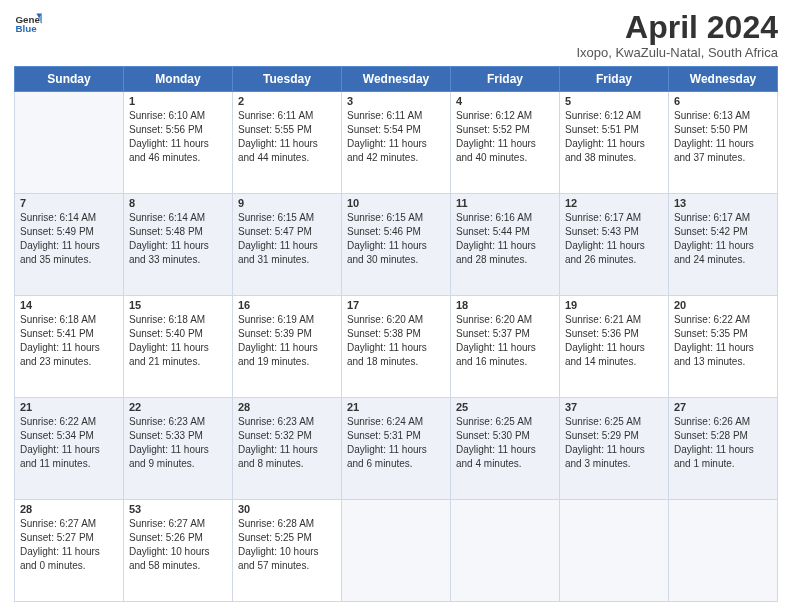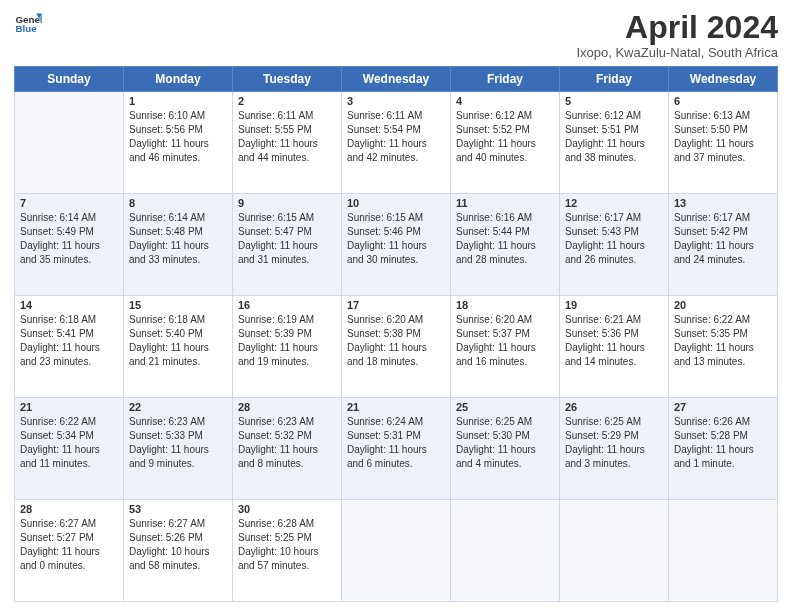--- a/index.html
+++ b/index.html
@@ -222,21 +222,21 @@
           </td>
           <td>
             <span class="day-num">21</span>
             <div class="cell-text">Sunrise: 6:24 AM<br>Sunset: 5:31 PM<br>Daylight: 11 hours and 6 minutes.</div>
           </td>
           <td>
             <span class="day-num">25</span>
             <div class="cell-text">Sunrise: 6:25 AM<br>Sunset: 5:30 PM<br>Daylight: 11 hours and 4 minutes.</div>
           </td>
           <td>
-            <span class="day-num">26</span>
+            <span class="day-num">37</span>
             <div class="cell-text">Sunrise: 6:25 AM<br>Sunset: 5:29 PM<br>Daylight: 11 hours and 3 minutes.</div>
           </td>
           <td>
             <span class="day-num">27</span>
             <div class="cell-text">Sunrise: 6:26 AM<br>Sunset: 5:28 PM<br>Daylight: 11 hours and 1 minute.</div>
           </td>
         </tr>
         <tr>
           <td>
             <span class="day-num">28</span>

